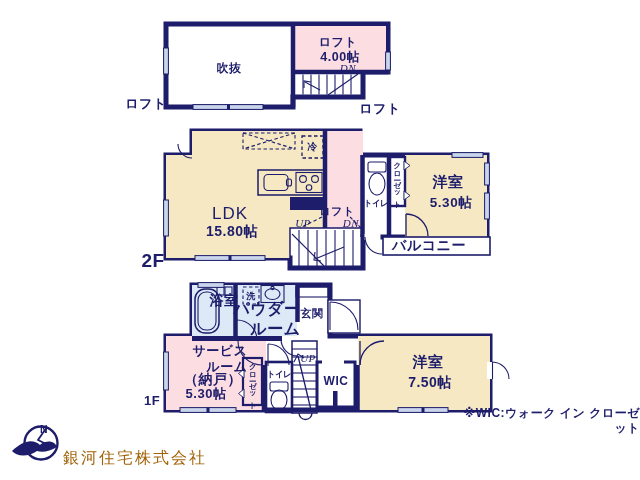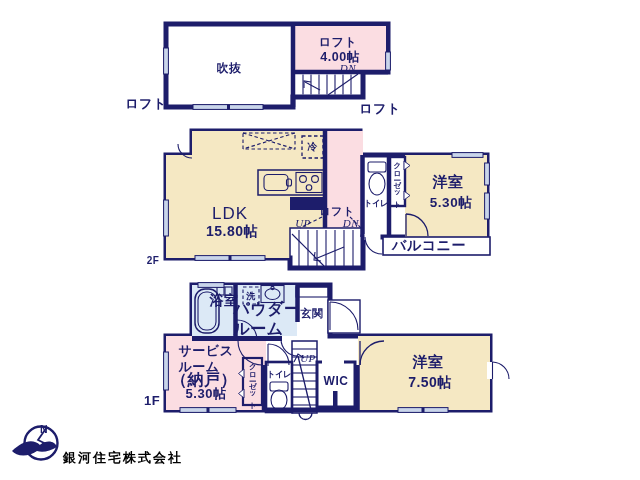--- a/index.html
+++ b/index.html
@@ -1,20 +1,20 @@
 <!DOCTYPE html>
 <html><head>
 <meta charset="utf-8">
 <style>
   html,body{margin:0;padding:0;background:#fff;}
   .canvas{position:relative;width:640px;height:480px;background:#fff;overflow:hidden;
           font-family:"Liberation Sans","DejaVu Sans",sans-serif;}
   .plan{position:absolute;left:0;top:0;}
   .lbl{position:absolute;transform:translate(-50%,-50%);color:#1d1d6b;font-weight:600;
-       white-space:pre-line;text-align:left;line-height:1.22;letter-spacing:0.5px;}
+       white-space:pre-line;text-align:right;line-height:1.22;letter-spacing:0.5px;}
   .ital{font-family:"Liberation Serif","DejaVu Serif",serif;font-style:italic;font-weight:400;}
   .vert{writing-mode:vertical-rl;letter-spacing:1px;line-height:1;}
   .left{transform:translate(0,-50%);}
   
   .w5{stroke:#1d1d6b;stroke-width:5;fill:#fff;stroke-linejoin:miter;}
   .w4{stroke:#1d1d6b;stroke-width:4.5;fill:none;}
   .w3{stroke:#1d1d6b;stroke-width:3;fill:none;}
   .w2{stroke:#1d1d6b;stroke-width:2.2;fill:none;}
   .thin{stroke:#1d1d6b;stroke-width:1.3;fill:none;}
   .thin2{stroke:#1d1d6b;stroke-width:1.1;fill:none;}
@@ -234,35 +234,36 @@
 <div class="lbl" style="left:232px;top:232px;font-size:14px">15.80帖</div>
 <div class="lbl" style="left:312.5px;top:147px;font-size:10px">冷</div>
 <div class="lbl" style="left:337px;top:212px;font-size:11px">ロフト</div>
 <div class="lbl ital" style="left:303px;top:224px;font-size:11px">UP</div>
 <div class="lbl ital" style="left:351px;top:224px;font-size:11px">DN</div>
 <div class="lbl" style="left:376px;top:203px;font-size:8.5px;letter-spacing:-0.5px">トイレ</div>
 <div class="lbl vert" style="left:397px;top:181px;font-size:7.5px">クローゼット</div>
 <div class="lbl" style="left:448px;top:182px;font-size:15px">洋室</div>
 <div class="lbl" style="left:451px;top:203px;font-size:13.5px">5.30帖</div>
 <div class="lbl" style="left:429px;top:246px;font-size:14px">バルコニー</div>
-<div class="lbl" style="left:153px;top:261px;font-size:10px;font-weight:700">2F</div>
+<div class="lbl" style="left:153px;top:261px;font-size:19px;font-weight:700">2F</div>
 
 <div class="lbl" style="left:224px;top:301px;font-size:14px">浴室</div>
 <div class="lbl" style="left:251px;top:296px;font-size:9px">洗</div>
 <div class="lbl" style="left:267px;top:319px;font-size:16px">パウダー
 ルーム</div>
 <div class="lbl" style="left:312px;top:314px;font-size:11px">玄関</div>
-<div class="lbl" style="left:206px;top:359px;font-size:13px">サービス
+<div class="lbl" style="left:220px;top:359px;font-size:13px">サービス
 ルーム</div>
-<div class="lbl" style="left:204px;top:380px;font-size:16px">（納戸）</div>
+<div class="lbl" style="left:213px;top:380px;font-size:14px">（納戸）</div>
 <div class="lbl" style="left:206px;top:394px;font-size:13px">5.30帖</div>
 <div class="lbl vert" style="left:252.5px;top:382px;font-size:7.5px">クローゼット</div>
 <div class="lbl" style="left:279px;top:374px;font-size:8.5px;letter-spacing:-0.5px">トイレ</div>
 <div class="lbl ital" style="left:308px;top:359px;font-size:11px">UP</div>
 <div class="lbl" style="left:336px;top:381px;font-size:12px">WIC</div>
 <div class="lbl" style="left:428px;top:362px;font-size:15px">洋室</div>
 <div class="lbl" style="left:430px;top:383px;font-size:14px">7.50帖</div>
 <div class="lbl" style="left:152px;top:401px;font-size:13px;font-weight:700">1F</div>
 
 <div class="lbl" style="left:44px;top:429px;font-size:10.5px">N</div>
-<div class="lbl left" style="left:63px;top:458px;font-size:13px;color:#000000;font-weight:700;letter-spacing:2px">銀河住宅株式会社</div>
+<div class="lbl left" style="left:63px;top:458px;font-size:16px;color:#a16207;font-weight:400;letter-spacing:2px">銀河住宅株式会社</div>
+<div class="lbl left" style="left:456px;top:421px;font-size:12px;font-weight:700">※WIC:ウォーク イン クローゼット</div>
 
 </div>
 
 </body></html>

